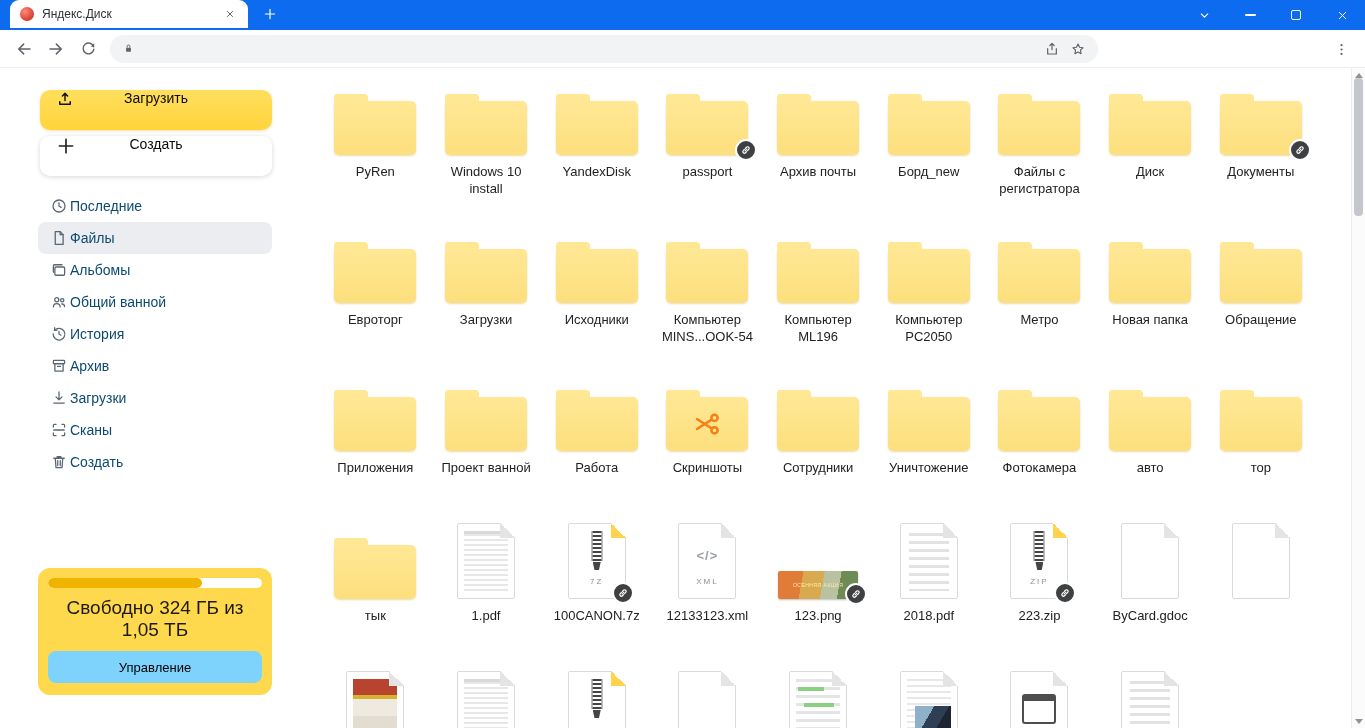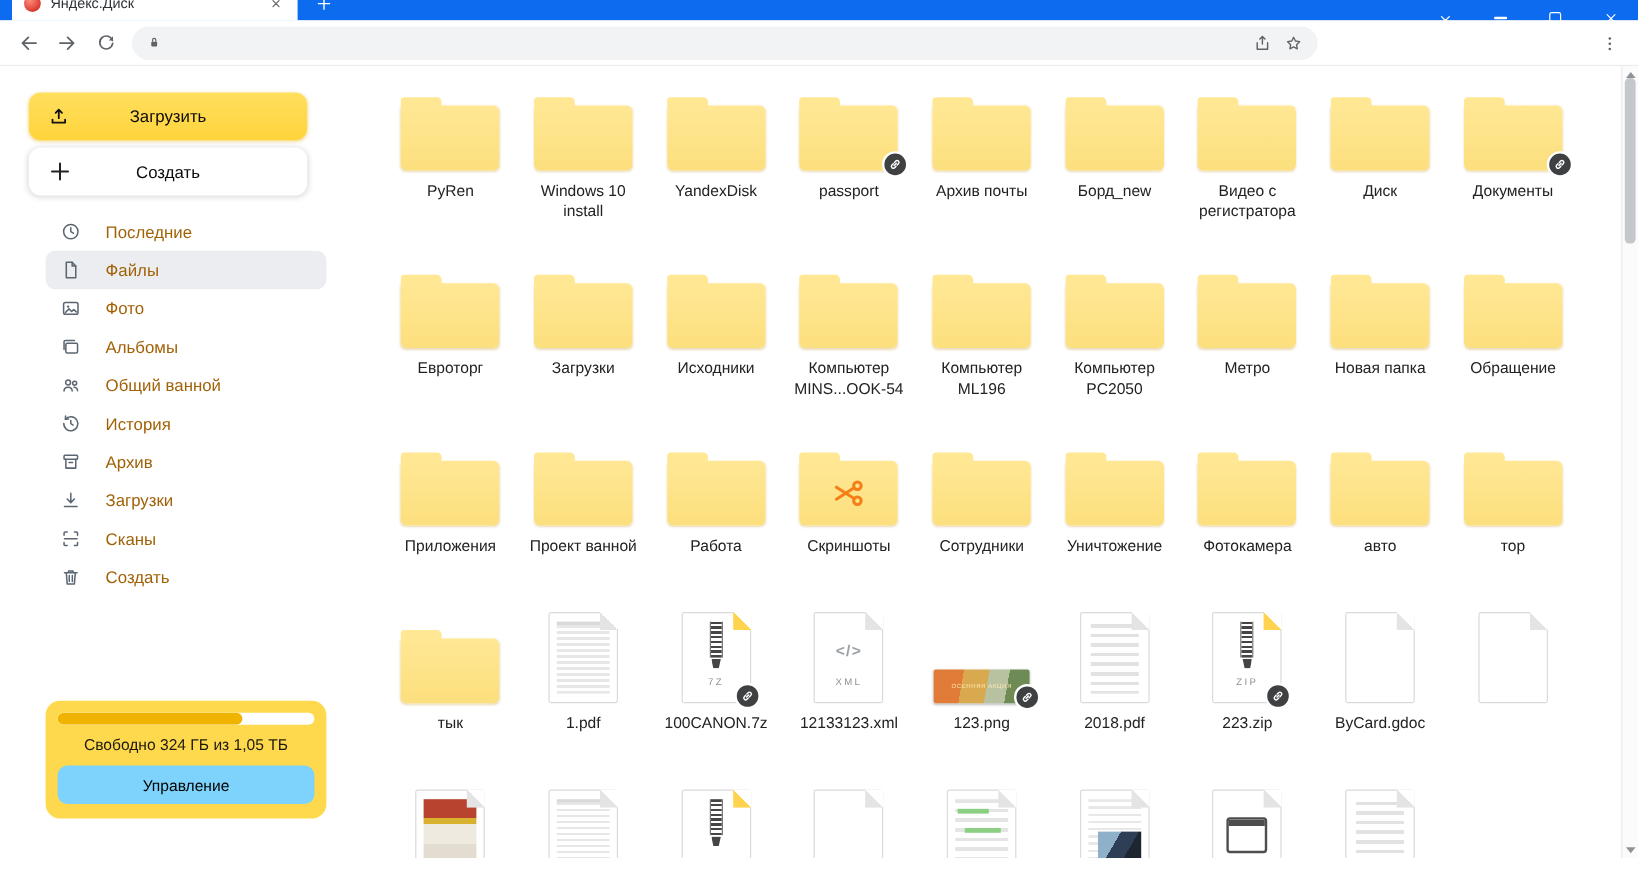--- a/index.html
+++ b/index.html
@@ -1,21 +1,21 @@
 <!DOCTYPE html>
 <html><head>
 <meta charset="utf-8">
 <style>
   *{box-sizing:border-box;margin:0;padding:0;}
   html,body{width:1365px;height:728px;overflow:hidden;}
   body{font-family:"Liberation Sans","DejaVu Sans",sans-serif;background:#fff;-webkit-font-smoothing:antialiased;}
   svg{display:block;}
 
   
-  .titlebar{height:17px;background:#0d6bef;display:flex;align-items:flex-end;position:relative;}
+  .titlebar{height:30px;background:#0d6bef;display:flex;align-items:flex-start;position:relative;}
   .tab{width:238px;height:28px;margin-left:10px;background:#fff;border-radius:9px 9px 0 0;display:flex;align-items:center;gap:8px;padding:0 10px;}
   .favicon{width:14px;height:14px;border-radius:50%;background:radial-gradient(circle at 35% 32%,#ff8a7a,#d63a2f 72%);flex:none;}
   .tab-title{font-size:12px;color:#2f3337;flex:1;white-space:nowrap;overflow:hidden;}
   .tab-close{width:16px;height:16px;display:flex;align-items:center;justify-content:center;border-radius:50%;}
   .newtab{width:28px;height:28px;display:flex;align-items:center;justify-content:center;margin:0 0 0 8px;}
   .win-controls{position:absolute;right:0;top:0;height:30px;display:flex;}
   .win-btn{width:46px;height:30px;display:flex;align-items:center;justify-content:center;}
   .min-bar{width:11px;height:2px;background:#fff;border-radius:1px;}
   .max-box{width:10px;height:10px;border:1.5px solid #fff;border-radius:2px;}
 
@@ -24,35 +24,35 @@
   .tb-btn{width:32px;height:32px;display:flex;align-items:center;justify-content:center;color:#5f6368;border-radius:50%;}
   .omnibox{width:988px;height:28px;margin-left:6px;background:#f1f3f4;border-radius:14px;display:flex;align-items:center;padding:0 12px;gap:10px;}
   .omni-spacer{flex:1;}
   .menu-btn{position:absolute;right:8px;top:3px;}
 
   
   .app{display:flex;height:660px;position:relative;background:#fff;}
 
   
   .sidebar{width:290px;flex:none;position:relative;padding-top:22px;}
-  .side-btn{width:232px;margin-left:24px;height:40px;border-radius:10px;display:flex;align-items:center;position:relative;cursor:pointer;}
+  .side-btn{width:232px;margin-left:40px;height:40px;border-radius:10px;display:flex;align-items:flex-start;position:relative;cursor:pointer;}
   .upload-btn{background:linear-gradient(180deg,#ffdf5e,#ffd43b);margin-bottom:6px;box-shadow:0 1px 3px rgba(214,164,0,.35);}
   .create-btn{background:#fff;box-shadow:0 1px 5px rgba(0,0,0,.16);margin-bottom:14px;}
   .side-btn .btn-icon{position:absolute;left:16px;display:flex;}
   .side-btn .btn-label{flex:1;text-align:center;font-size:14px;color:#0b0b0b;}
   .nav{margin-top:10px;}
-  .nav-item{width:234px;margin-left:38px;height:32px;border-radius:8px;display:flex;align-items:center;gap:20px;padding:0 12px;font-size:14px;color:#a16207;cursor:pointer;text-align:right;}
+  .nav-item{width:234px;margin-left:38px;height:32px;border-radius:8px;display:flex;align-items:center;gap:2px;padding:0 12px;font-size:14px;color:#0c4a6e;cursor:pointer;text-align:right;}
   .nav-item.selected{background:#ebedf0;}
   .nav-icon{width:18px;height:18px;color:#5b6673;flex:none;}
 
   
   .storage{position:absolute;left:38px;bottom:33px;width:234px;background:#ffd94d;border-radius:12px;padding:10px 10px 12px;}
   .storage-bar{height:10px;background:#fff;border-radius:6px;overflow:hidden;}
   .storage-fill{height:100%;background:#f0b400;border-radius:6px;width:72%;}
-  .storage-text{text-align:center;font-size:13px;color:#1e1a10;margin-top:9px;}
+  .storage-text{text-align:center;font-size:19px;color:#1e1a10;margin-top:9px;}
   .manage-btn{margin:10px auto 0;width:214px;height:32px;background:#7dd3fc;border-radius:8px;display:flex;align-items:center;justify-content:center;font-size:13px;color:#000;cursor:pointer;}
 
   
   .content{flex:1;overflow:hidden;padding:7px 16px 0 30px;}
   .grid{display:grid;grid-template-columns:repeat(9,110.7px);grid-auto-rows:148px;}
   .tile{display:flex;flex-direction:column;align-items:center;cursor:pointer;}
   .icon-box{height:80px;display:flex;align-items:flex-end;justify-content:center;}
   .tile-label{margin-top:9px;font-size:13px;color:#222;text-align:center;line-height:1.3;max-width:106px;word-wrap:break-word;}
 
   
@@ -216,30 +216,20 @@
             <svg width="18" height="18" viewBox="0 0 24 24">
               <path d="M7 3.5h6.5l4 4v13H7z" fill="none" stroke="currentColor" stroke-width="1.7" stroke-linecap="round" stroke-linejoin="round"></path>
               <path d="M13.5 3.5v4h4" fill="none" stroke="currentColor" stroke-width="1.7" stroke-linecap="round" stroke-linejoin="round"></path>
             </svg>
           </span>
           <span class="nav-label">Файлы</span>
         </div>
         <div class="nav-item">
           <span class="nav-icon">
             <svg width="18" height="18" viewBox="0 0 24 24">
-              <rect x="4" y="5.5" width="16" height="13" rx="2" fill="none" stroke="currentColor" stroke-width="1.7" stroke-linecap="round" stroke-linejoin="round"></rect>
-              <circle cx="9" cy="10" r="1.3" fill="currentColor"></circle>
-              <path d="M6 16.5l4-4 3 3 2.3-2.3 2.7 2.7" fill="none" stroke="currentColor" stroke-width="1.7" stroke-linecap="round" stroke-linejoin="round"></path>
-            </svg>
-          </span>
-          <span class="nav-label">Фото</span>
-        </div>
-        <div class="nav-item">
-          <span class="nav-icon">
-            <svg width="18" height="18" viewBox="0 0 24 24">
               <rect x="6.5" y="8" width="13" height="11" rx="1.5" fill="none" stroke="currentColor" stroke-width="1.7" stroke-linecap="round" stroke-linejoin="round"></rect>
               <path d="M4.5 15V6.5A1.5 1.5 0 0 1 6 5h10" fill="none" stroke="currentColor" stroke-width="1.7" stroke-linecap="round" stroke-linejoin="round"></path>
             </svg>
           </span>
           <span class="nav-label">Альбомы</span>
         </div>
         <div class="nav-item">
           <span class="nav-icon">
             <svg width="18" height="18" viewBox="0 0 24 24">
               <circle cx="9" cy="9" r="2.7" fill="none" stroke="currentColor" stroke-width="1.7" stroke-linecap="round" stroke-linejoin="round"></circle>
@@ -347,21 +337,21 @@
         <div class="tile">
           <div class="icon-box">
             <div class="folder"></div>
           </div>
           <div class="tile-label">Борд_new</div>
         </div>
         <div class="tile">
           <div class="icon-box">
             <div class="folder"></div>
           </div>
-          <div class="tile-label">Видео с регистратора</div>
+          <div class="tile-label">Файлы с регистратора</div>
         </div>
         <div class="tile">
           <div class="icon-box">
             <div class="folder"></div>
           </div>
           <div class="tile-label">Диск</div>
         </div>
         <div class="tile">
           <div class="icon-box">
             <div class="folder">

